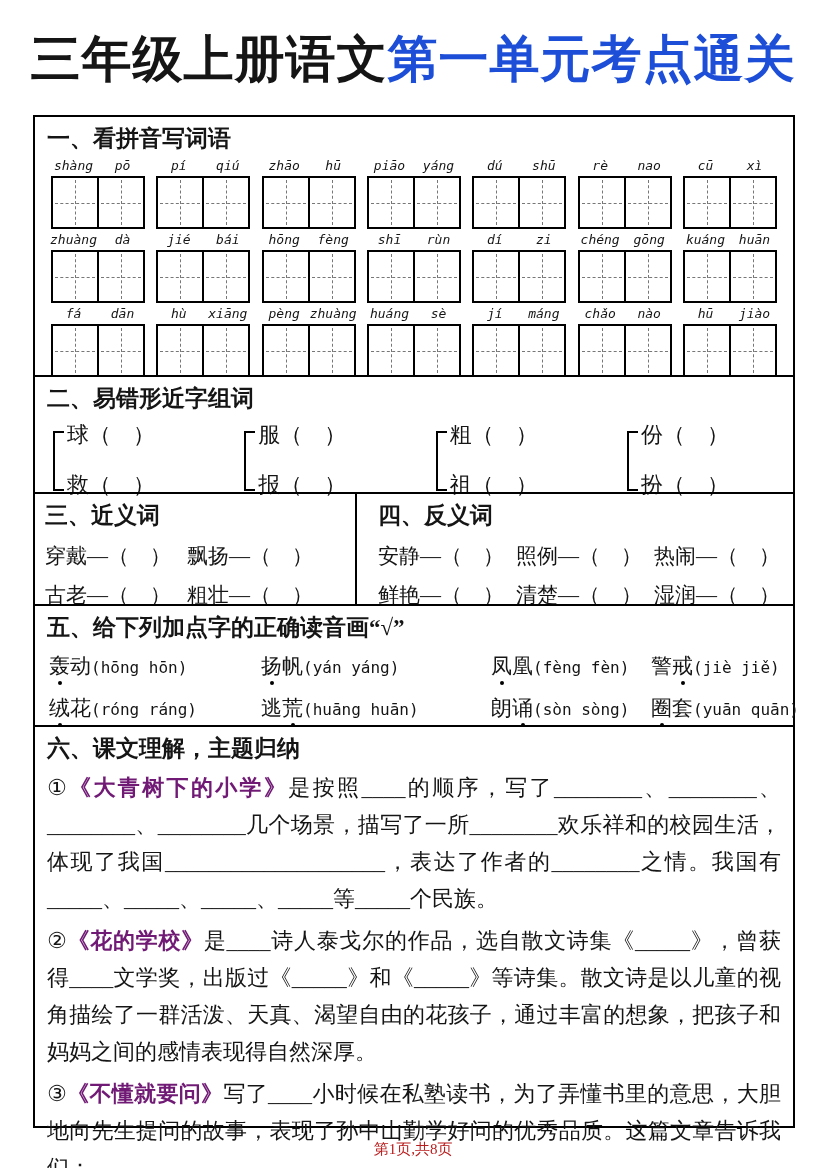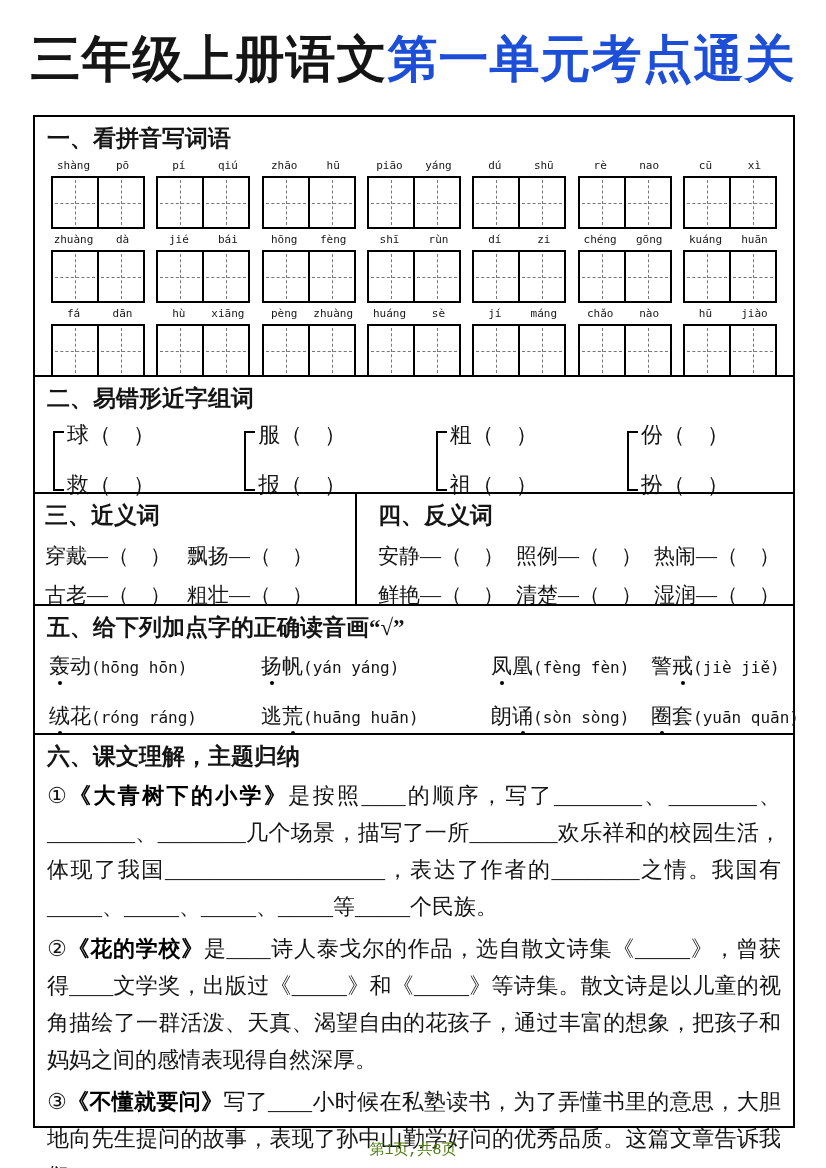--- a/index.html
+++ b/index.html
@@ -17,21 +17,21 @@
     position:absolute;left:33px;top:115px;width:762px;height:1013px;
     border:2px solid #000;box-sizing:border-box;display:flex;flex-direction:column;
   }
   .sec{box-sizing:border-box;padding:3px 12px;}
   .sec+.sec{border-top:2px solid #000;}
   .sec-heading{font-size:23px;font-weight:bold;margin:3px 0 2px;}
   
   #sec1{height:258px;}
   .pin-row{display:flex;justify-content:space-between;padding:0 2px;margin-top:1px;}
   .pg{width:98px;display:flex;flex-direction:column;align-items:center;}
-  .py{display:flex;width:100%;font-family:"DejaVu Sans Mono",monospace;font-size:11px;line-height:19px;}
+  .py{display:flex;width:100%;font-family:"DejaVu Sans Mono",monospace;font-size:13px;line-height:19px;font-style:italic;}
   .py span{flex:1;text-align:center;white-space:nowrap;}
   .pair{display:flex;border:2px solid #000;margin-top:1px;background:#fff;}
   .cell{width:44px;height:49px;position:relative;}
   .cell+.cell{border-left:2px solid #000;}
   .cell::before{content:"";position:absolute;left:50%;top:2px;bottom:2px;border-left:1px dashed #777;}
   .cell::after{content:"";position:absolute;top:50%;left:2px;right:2px;border-top:1px dashed #777;}
   
   #sec2{height:117px;}
   .cgs{display:flex;justify-content:space-between;padding:2px 52px 0 6px;margin-top:6px;}
   .cg{display:flex;align-items:stretch;height:76px;}
@@ -40,33 +40,33 @@
   .cline{white-space:nowrap;}
   
   #sec34{height:112px;display:flex;padding:0;gap:11px;}
   .col3{width:322px;border-right:2px solid #000;padding:3px 10px;box-sizing:border-box;}
   .col4{flex:1;padding:3px 10px;box-sizing:border-box;}
   .wrow{display:flex;gap:16px;font-size:21px;margin-top:11px;white-space:nowrap;}
   .col4 .wrow{gap:12px;}
   .witem{white-space:nowrap;}
   
   #sec5{height:138px;}
-  .grid5{display:grid;grid-template-columns:212px 230px 160px 1fr;row-gap:22px;margin-top:9px;padding-left:2px;}
+  .grid5{display:grid;grid-template-columns:212px 230px 160px 1fr;row-gap:14px;margin-top:9px;padding-left:2px;}
   .item5{white-space:nowrap;font-size:21px;}
   .item5 .pyn{font-family:"DejaVu Sans Mono",monospace;font-size:16px;}
   .dc{position:relative;display:inline-block;}
   .dc.dot::after{content:"";position:absolute;left:50%;bottom:-5px;width:4px;height:4px;background:#000;border-radius:50%;transform:translateX(-50%);}
   
   #sec6{flex:1;}
   .para{font-size:22px;line-height:37px;margin-top:5px;text-align:justify;}
-  .para .book{color:#000000;font-weight:bold;}
+  .para .book{color:#701a75;font-weight:bold;}
   .para .num{font-family:"DejaVu Sans","Liberation Sans",sans-serif;}
   .footer{
     position:absolute;bottom:9px;left:0;width:100%;text-align:center;
-    font-size:15px;font-family:Liberation Mono, monospace;color:#4d7c0f;
+    font-size:15px;font-family:Liberation Serif, serif;color:#b91c1c;
   }
 </style>
 </head>
 <body>
 
 <div class="title">
   <span>三年级上册语文</span><span class="red">第一单元考点通关</span>
 </div>
 
 <div class="sheet">

